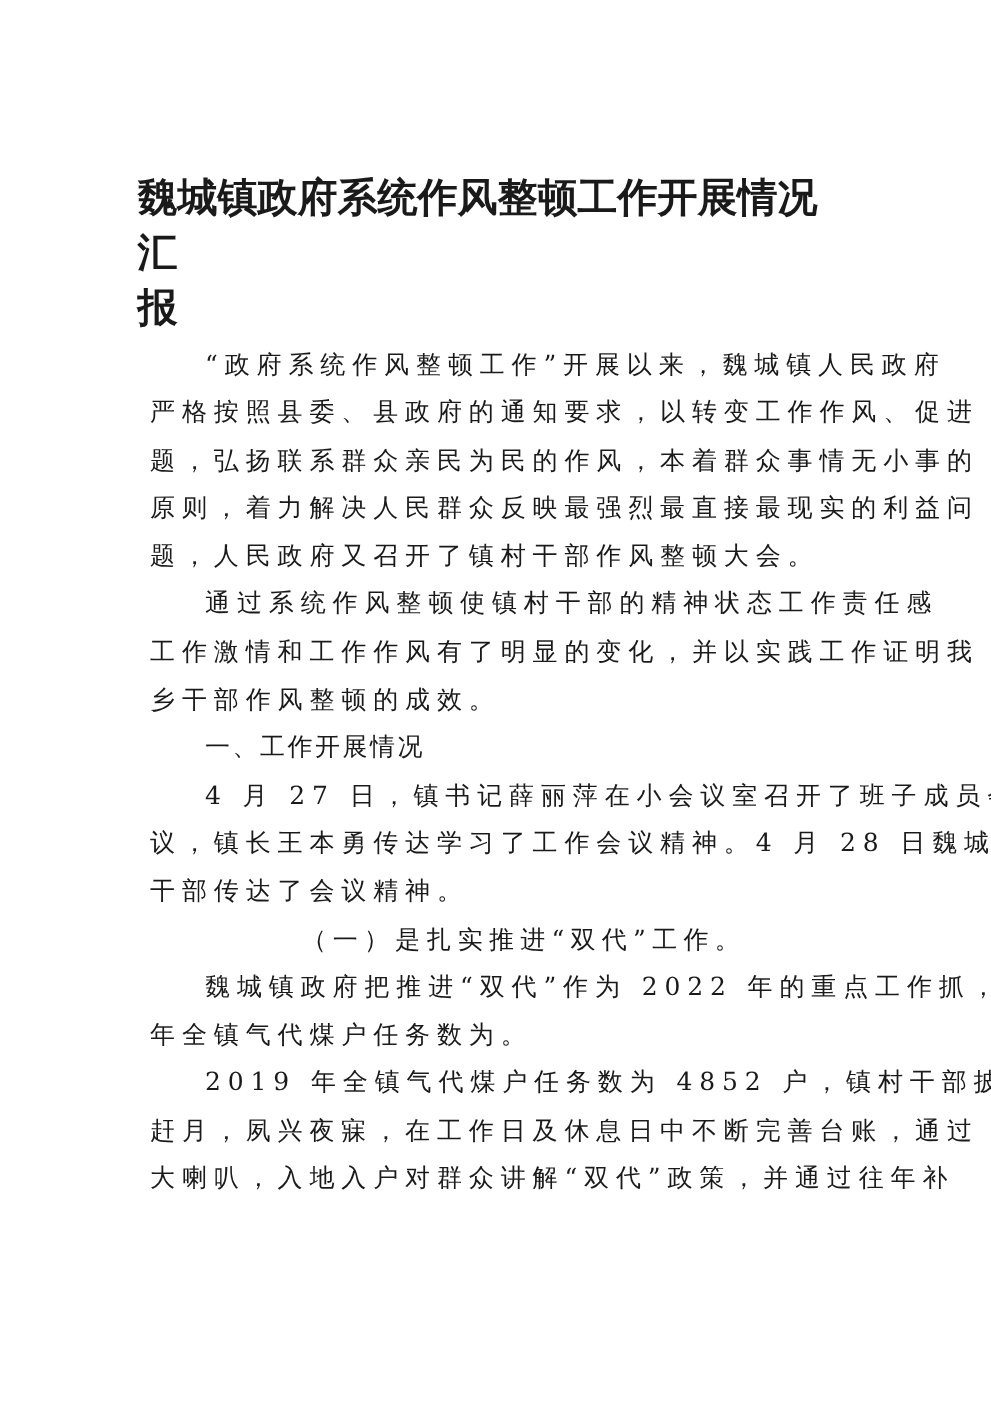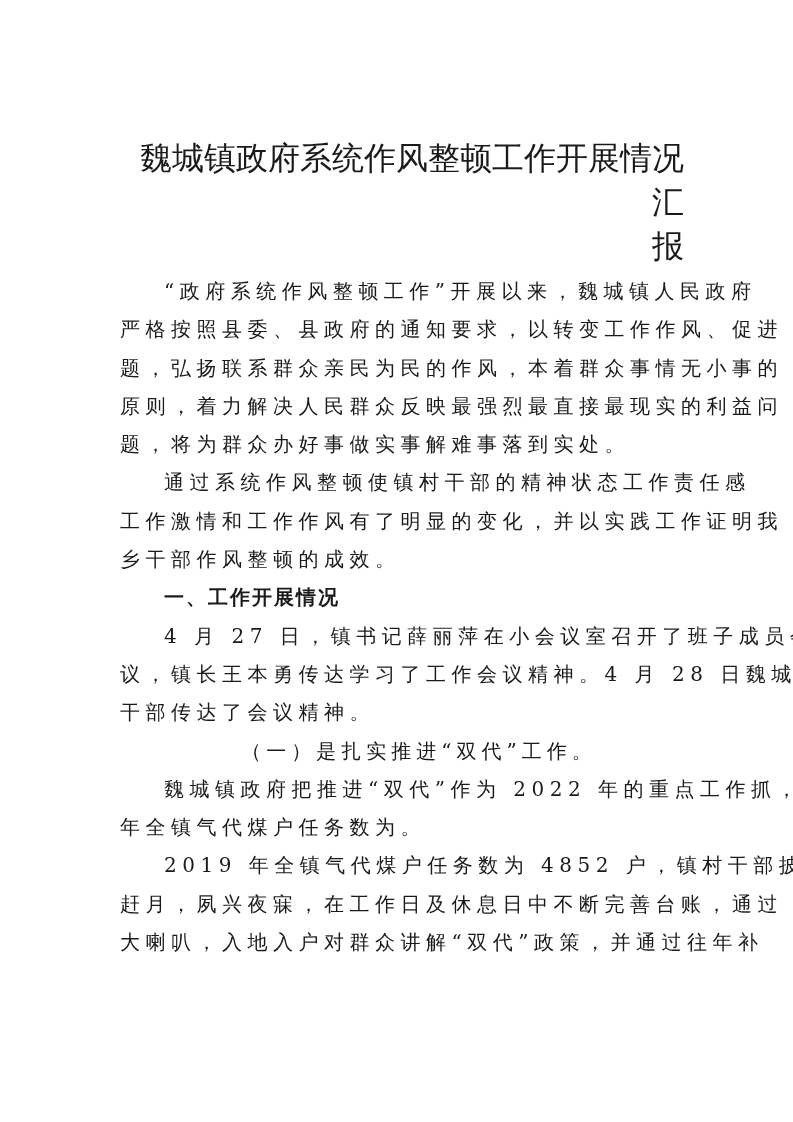--- a/index.html
+++ b/index.html
@@ -1,47 +1,47 @@
 <!DOCTYPE html>
 <html><head>
 <meta charset="utf-8">
 <style>
   html, body { margin: 0; padding: 0; background: #ffffff; }
   body { width: 793px; height: 1122px; position: relative; overflow: hidden; }
   .page { position: absolute; left: 120px; top: 0; width: 554px; color: #1a1a1a;
           font-family: "DejaVu Serif", "Liberation Serif", serif; }
-  .title { position: absolute; top: 136px; left: -10px; width: 574px; text-align: right;
-           font-size: 32px; line-height: 44px; font-weight: normal; margin: 0; letter-spacing: 0px; }
+  .title { position: absolute; top: 136px; left: -10px; width: 574px; text-align: left;
+           font-size: 32px; line-height: 44px; font-weight: bold; margin: 0; letter-spacing: 0px; }
   .body { position: absolute; top: 272px; left: 0; width: 554px; }
   .p { font-size: 20px; line-height: 38.3px; margin: 0; text-align: justify;
        text-align-last: left; letter-spacing: 5.5px; text-indent: 0; }
   .p .line { display: block; white-space: nowrap; text-align-last: justify; text-align: justify; }
   .p .line.last { text-align-last: left; }
   .indent { padding-left: 44px; }
-  .h1 { font-family: "DejaVu Sans", "Liberation Sans", sans-serif; font-weight: bold; font-size: 20px;
+  .h1 { font-family: "DejaVu Sans", "Liberation Sans", sans-serif; font-weight: normal; font-size: 20px;
         line-height: 38.3px; letter-spacing: 2px; margin: 0; padding-left: 44px; }
   .h2 { font-size: 20px; line-height: 38.3px; margin: 0; padding-left: 44px; letter-spacing: 5px; text-align: center; }
 </style>
 </head>
 <body>
 
 <div class="page">
   <h1 class="title">
     <span>魏城镇政府系统作风整顿工作开展情况汇</span><br>
     <span>报</span>
   </h1>
 
   <div class="body">
 
     <div class="p">
       <span class="line indent">“政府系统作风整顿工作”开展以来，魏城镇人民政府</span>
       <span class="line">严格按照县委、县政府的通知要求，以转变工作作风、促进</span>
       <span class="line">题，弘扬联系群众亲民为民的作风，本着群众事情无小事的</span>
       <span class="line">原则，着力解决人民群众反映最强烈最直接最现实的利益问</span>
-      <span class="line last">题，将为群众办好事做实事解难事落到实处。</span>
+      <span class="line last">题，人民政府又召开了镇村干部作风整顿大会。</span>
     </div>
 
     <div class="p">
       <span class="line indent">通过系统作风整顿使镇村干部的精神状态工作责任感</span>
       <span class="line">工作激情和工作作风有了明显的变化，并以实践工作证明我</span>
       <span class="line last">乡干部作风整顿的成效。</span>
     </div>
 
     <div class="h1">一、工作开展情况</div>
 

